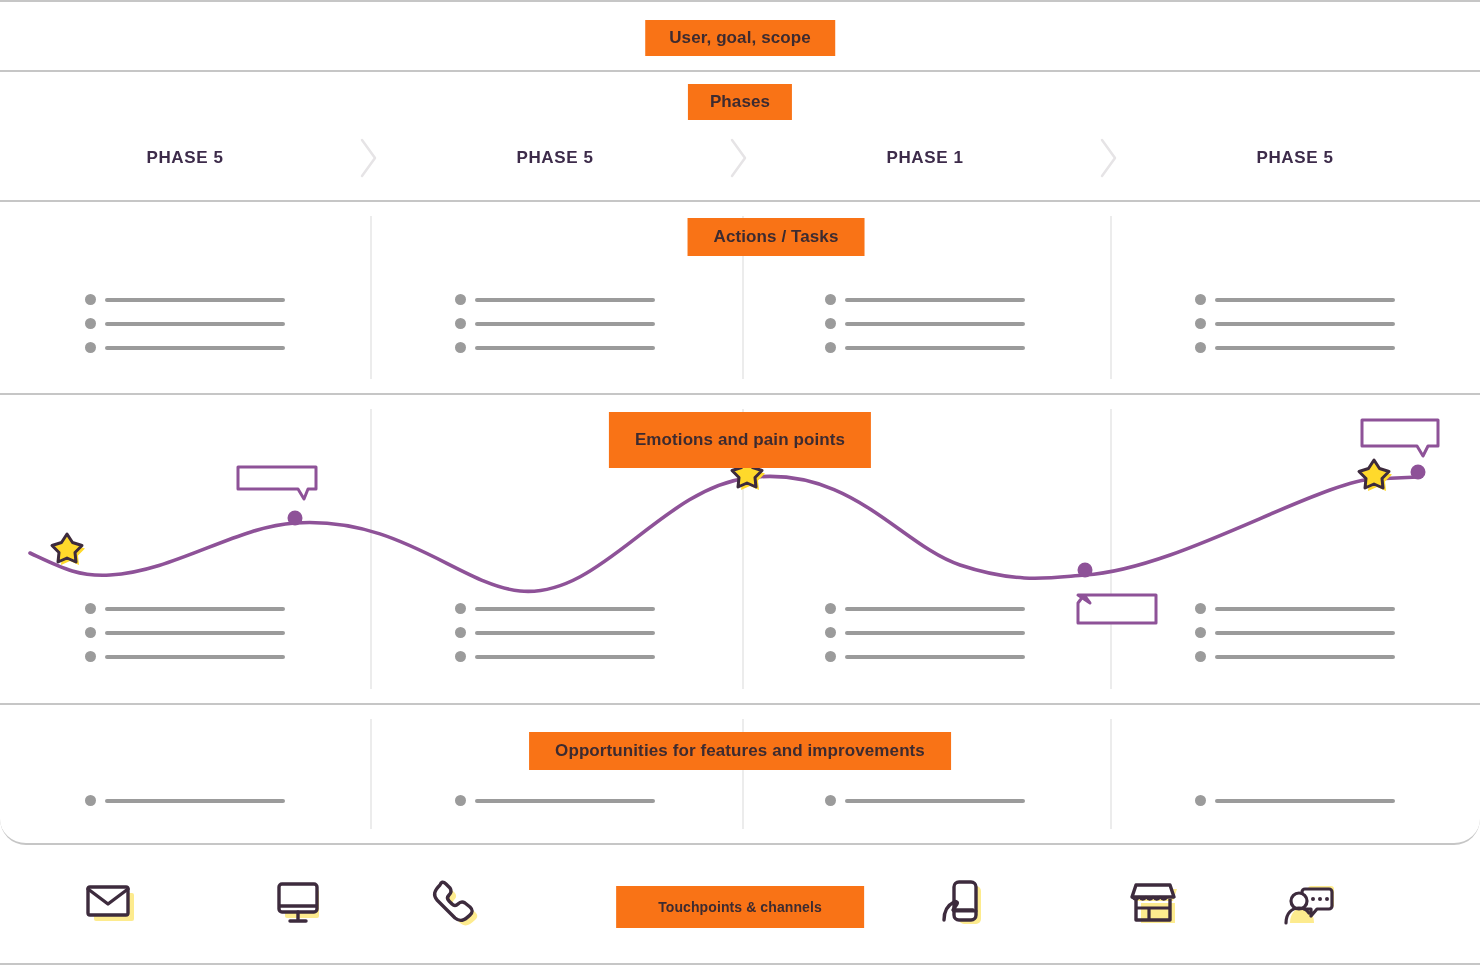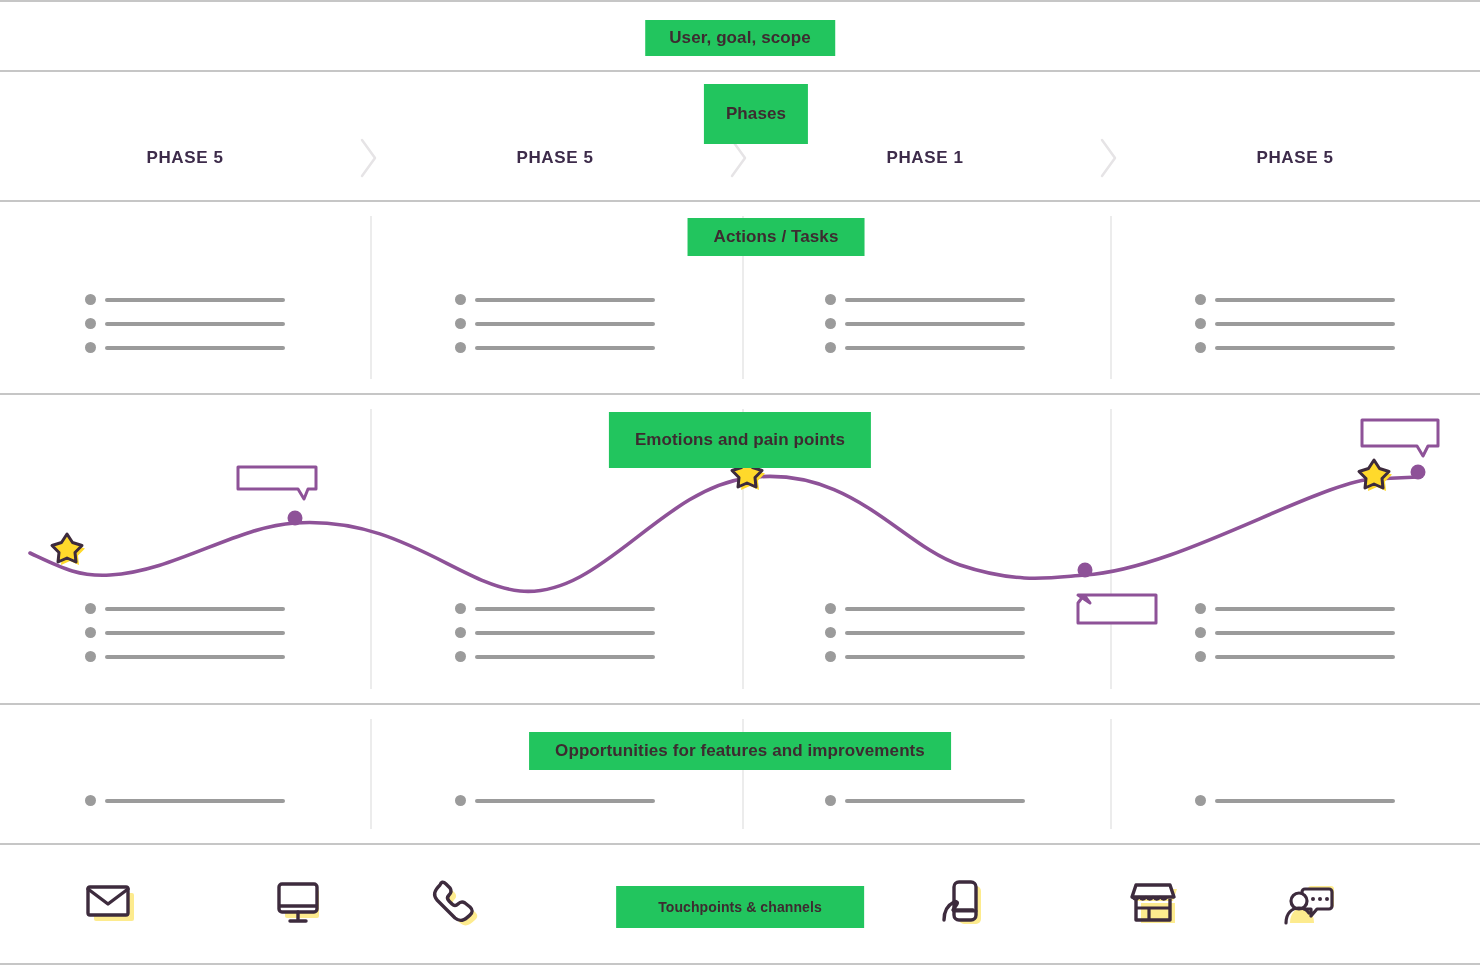--- a/index.html
+++ b/index.html
@@ -22,36 +22,36 @@
     border-top:2px solid #c6c6c6;
     border-bottom:2px solid #c6c6c6;
     background:#fff;
   }
   .row + .row{border-top:none;}
 
   .r-user{height:72px;}
   .r-phases{height:130px;}
   .r-actions{height:193px;}
   .r-emotions{height:310px;}
-  .r-opps{height:140px;}
+  .r-opps{height:140px;border-radius:26px;}
   .r-touch{height:120px;border-bottom:2px solid #c6c6c6;}
 
   
   .chip{
     position:absolute;
-    background:#22c55e;
+    background:#f97316;
     color:#3d2b30;
     font-weight:bold;
     letter-spacing:.1px;
     white-space:nowrap;
     z-index:12;
     display:flex;align-items:center;justify-content:center;
   }
   .chip-user{left:50%;transform:translateX(-50%);top:18px;height:36px;padding:0 24px;font-size:17px;}
-  .chip-phases{left:50%;transform:translateX(-50%);top:12px;height:36px;padding:12px 22px;font-size:17px;margin-left:16px;}
+  .chip-phases{left:50%;transform:translateX(-50%);top:12px;height:36px;padding:0 22px;font-size:17px;}
   .chip-actions{left:50%;transform:translateX(-50%);top:16px;height:38px;padding:0 26px;font-size:17px;margin-left:36px;}
   .chip-emotions{left:50%;transform:translateX(-50%);top:17px;height:38px;padding:9px 26px;font-size:17px;}
   .chip-opps{left:50%;transform:translateX(-50%);top:27px;height:38px;padding:0 26px;font-size:17px;}
   .chip-touch{left:50%;transform:translateX(-50%);top:41px;height:42px;padding:0 42px;font-size:14px;}
 
   
   .col-divs{position:absolute;inset:0;pointer-events:none;}
   .col-div{
     position:absolute;top:14px;bottom:14px;width:2px;background:#ececec;
   }

